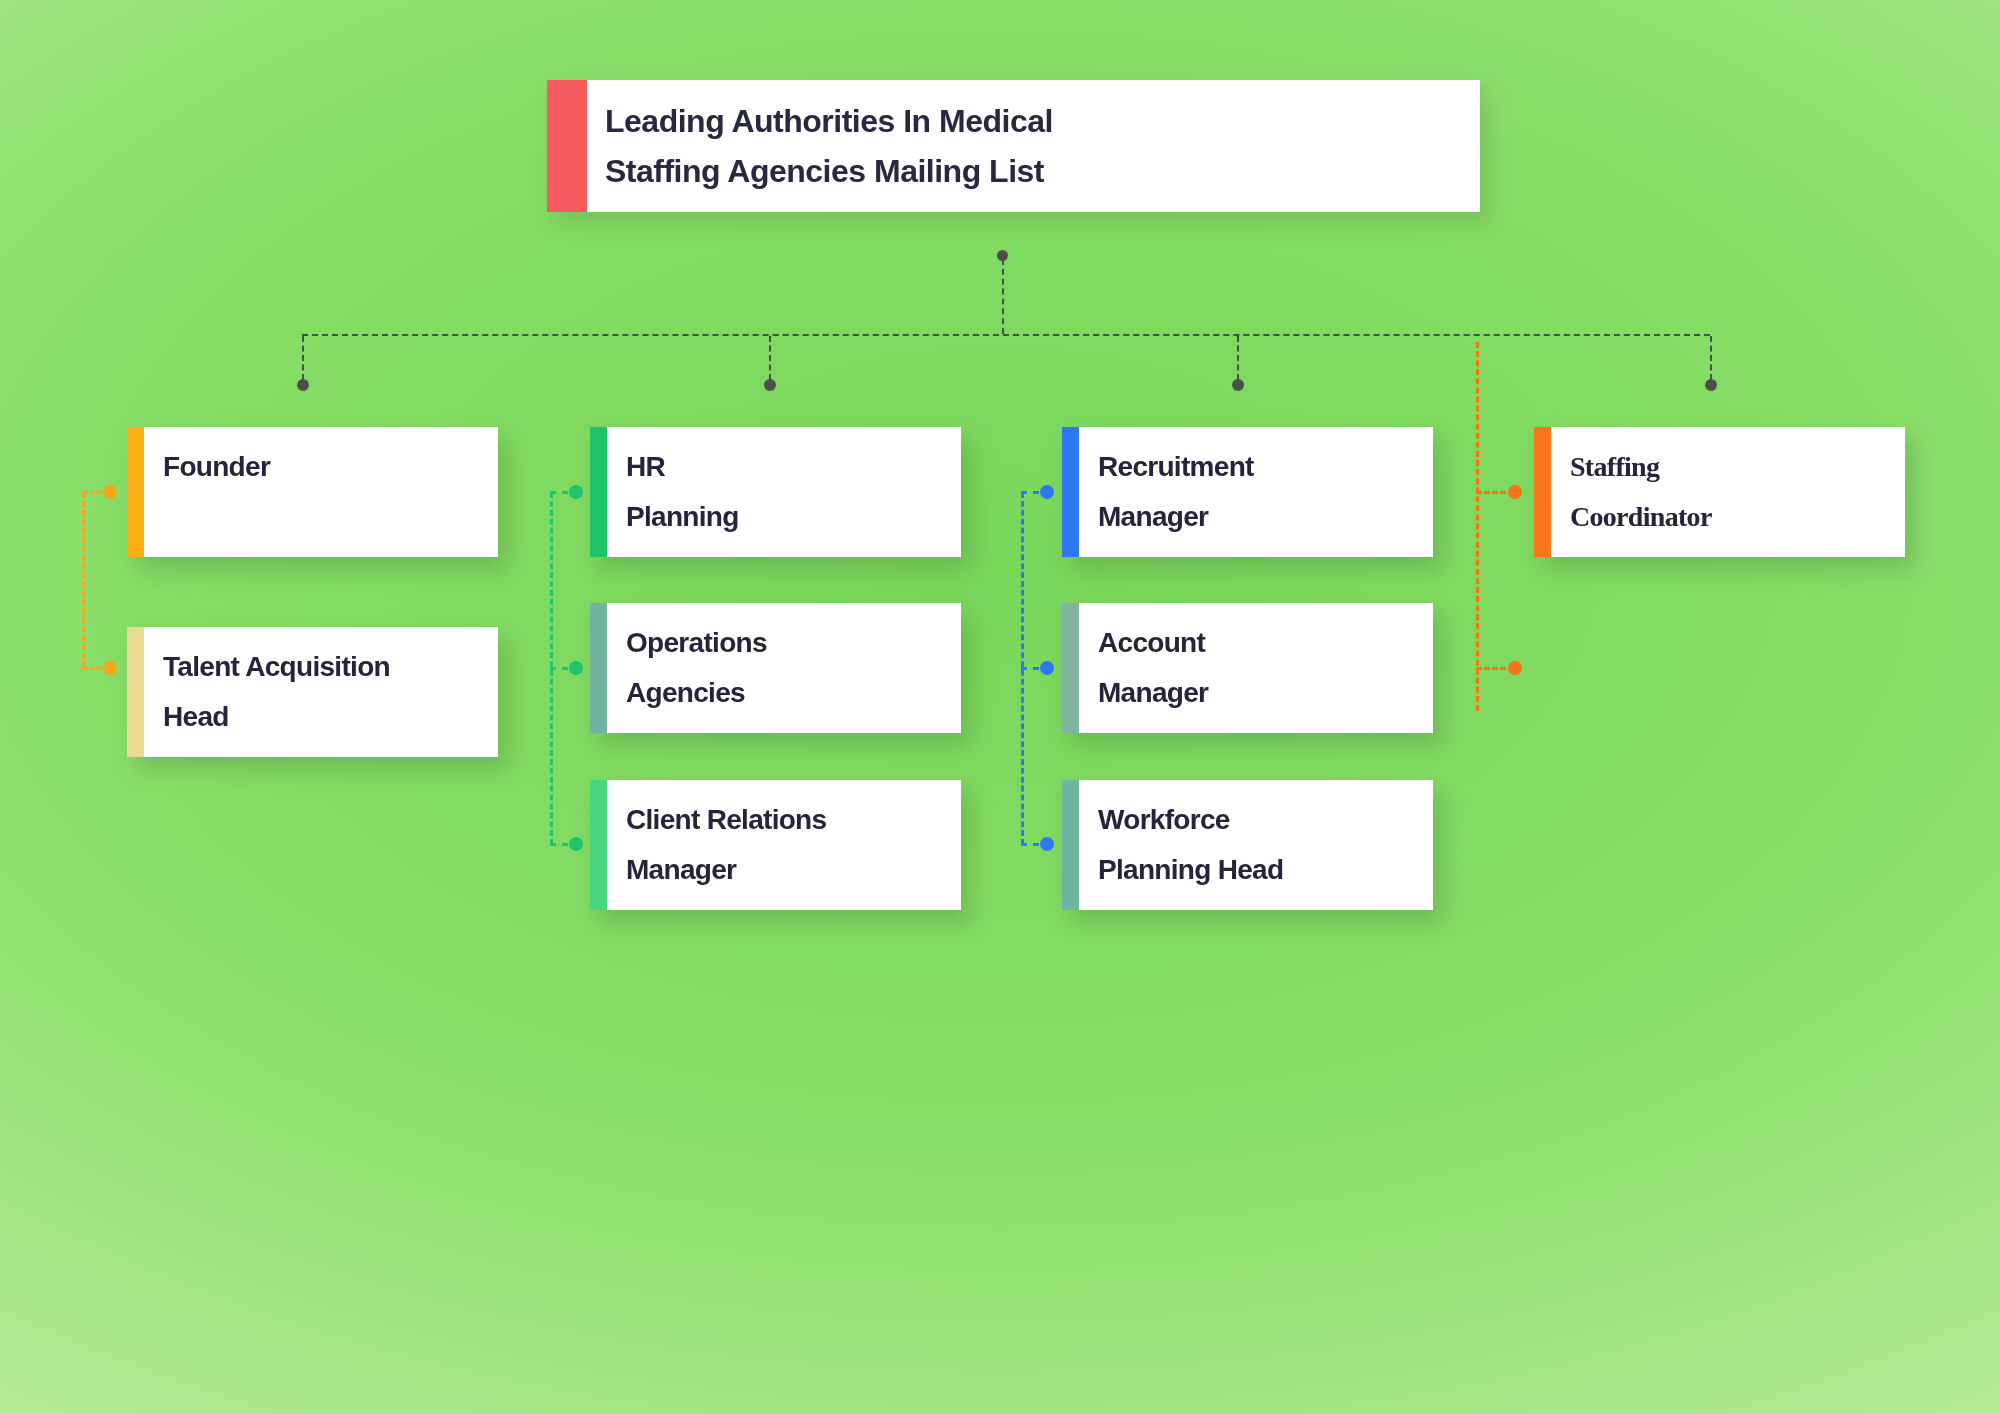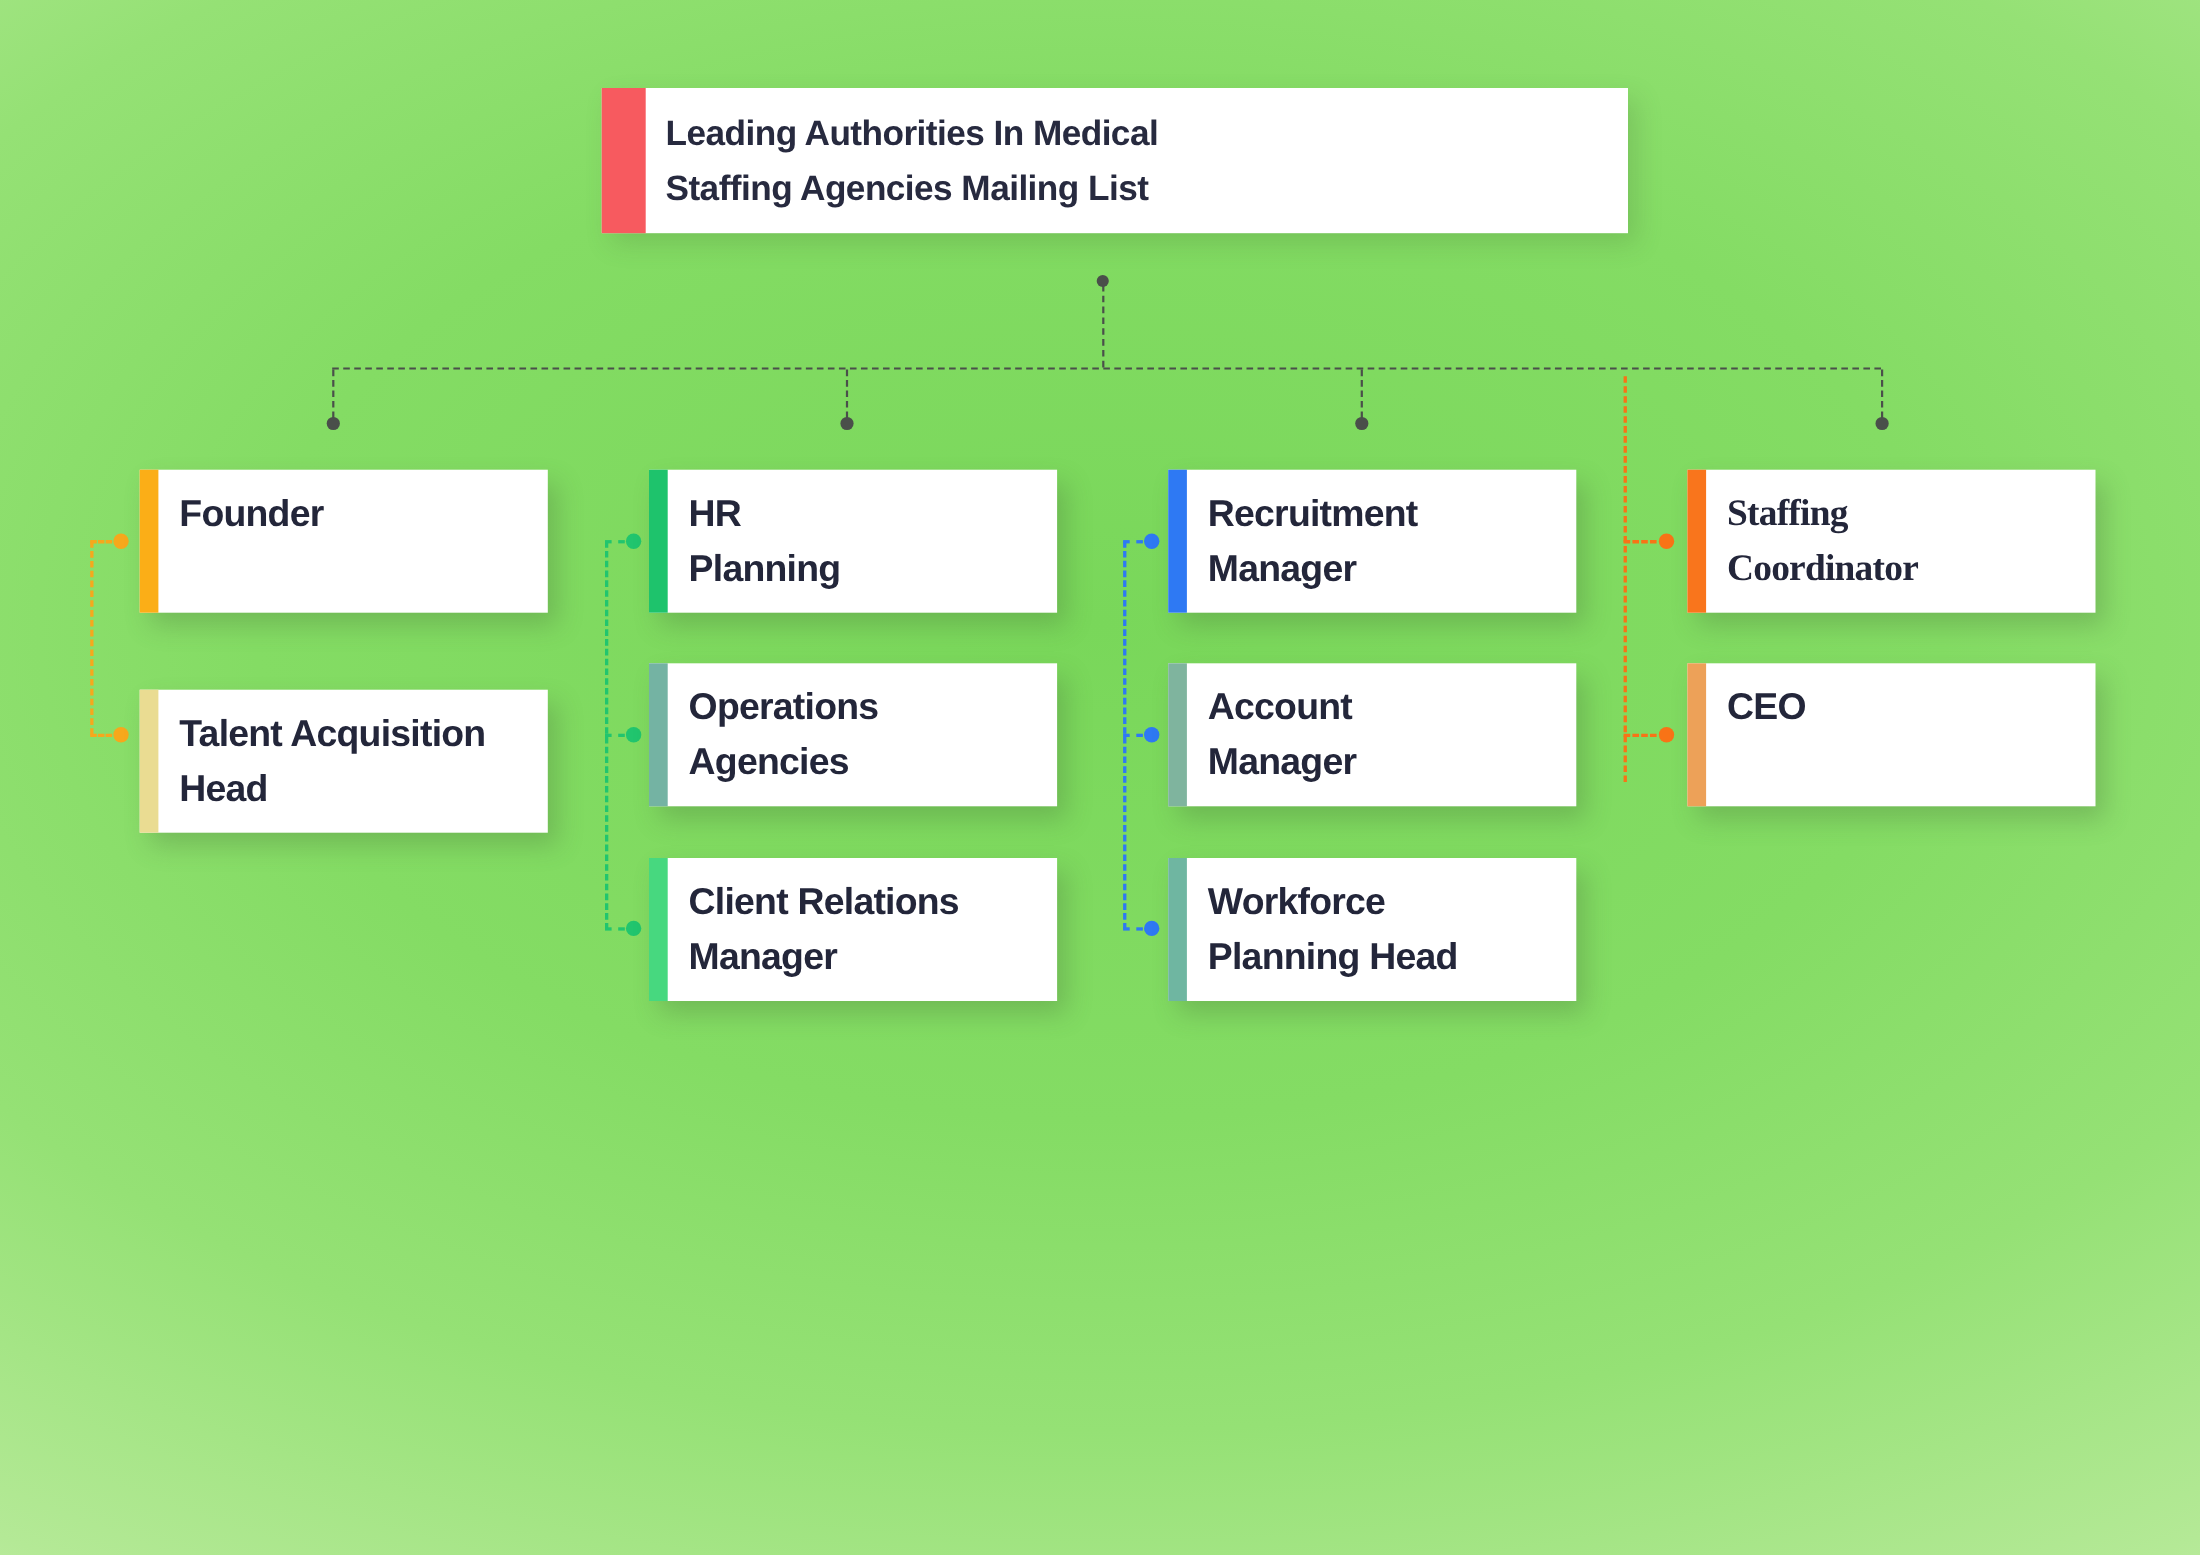--- a/index.html
+++ b/index.html
@@ -30,21 +30,21 @@
   .org-box {
     position:absolute; width:371px; height:130px; background:#ffffff;
     box-shadow:9px 12px 22px rgba(70,105,55,.30);
   }
   .accent {
     position:absolute; left:0; top:0; bottom:0; width:17px;
   }
   .org-label {
     position:absolute; left:0; top:0; right:0; bottom:0;
     padding:15px 6px 0 36px; white-space:pre-line;
-    font-size:34px; line-height:50px; font-weight:700;
+    font-size:28px; line-height:50px; font-weight:700;
     letter-spacing:-0.7px; color:#23263a;
   }
 
   
   .hline { position:absolute; border-top:2px dashed #4a4f4a; height:0; }
   .vline { position:absolute; border-left:2px dashed #4a4f4a; width:0; }
   .hline.thick { border-top-width:3px; }
   .vline.thick { border-left-width:3px; }
   .dot { position:absolute; border-radius:50%; background:#4a4f4a; }
   .dot.d11 { width:11px; height:11px; }
@@ -146,18 +146,14 @@
     <div class="accent" style="background-color: rgb(111, 182, 161);"></div>
     <div class="org-label">Workforce
 Planning Head</div>
   </div>
 
   <div class="org-box" style="left:1534px; top:427px;font-family:Liberation Serif, serif;">
     <div class="accent" style="background-color: rgb(249, 117, 28);"></div>
     <div class="org-label">Staffing
 Coordinator</div>
   </div>
-  <div class="org-box" style="left:1534px; top:603px;">
-    <div class="accent" style="background-color: rgb(237, 161, 88);"></div>
-    <div class="org-label">CEO</div>
-  </div>
 
 </div>
 
 </body></html>

